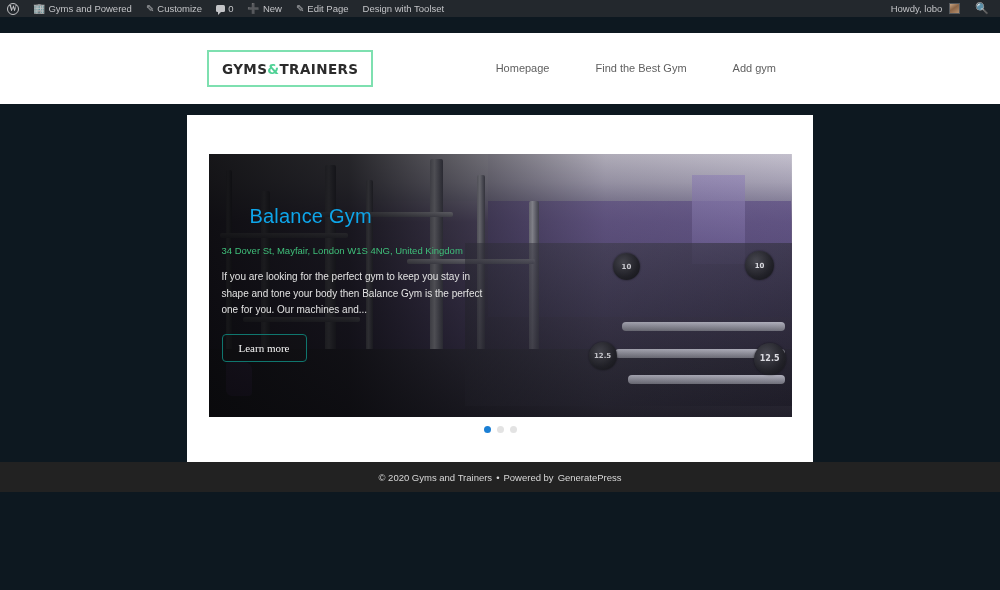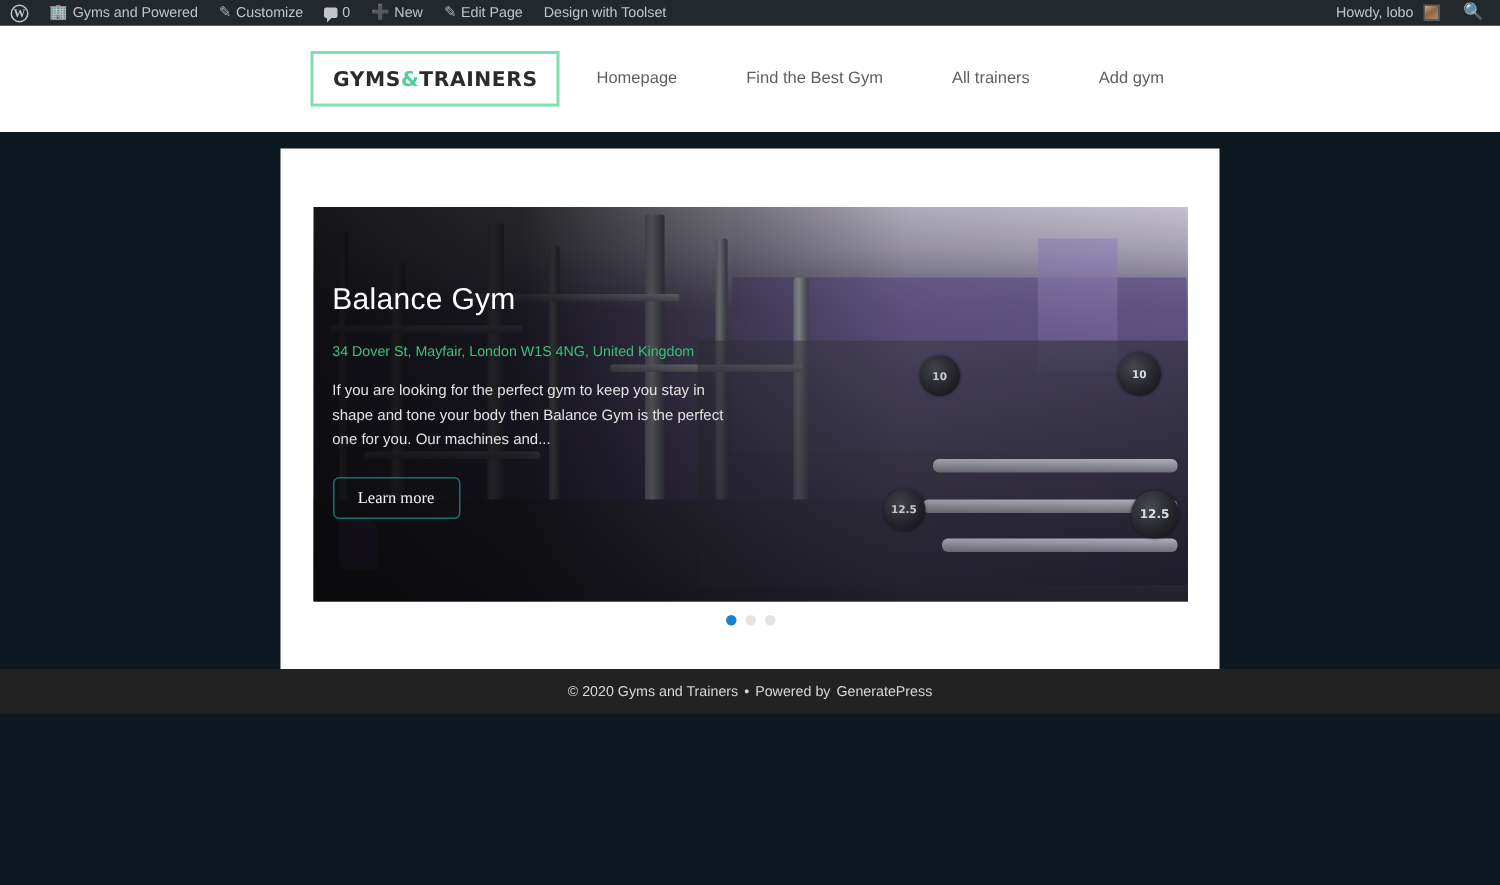--- a/index.html
+++ b/index.html
@@ -46,21 +46,21 @@
   .comment-bub:after {
     content:""; position:absolute; bottom:-3px; left:1.5px;
     border-left:3px solid #c3c4c7; border-bottom:3px solid transparent;
   }
 
   
   .site-header {
     height:71px; background:#fff;
     display:flex; align-items:center;
     padding:0 207px 0 207px;
-    position:relative; z-index:20;
+    position:relative; z-index:20;margin-top:16px;
   }
   .logo-box {
     border:2px solid #7ee0b0;
     padding:9px 13px 8px;
     display:flex; align-items:center;
   }
   .logo-text {
     font-family:"DejaVu Sans", sans-serif;
     font-size:13.5px; font-weight:bold;
     letter-spacing:.4px; color:#2b2b2b;
@@ -164,22 +164,22 @@
     position:absolute; inset:0;
     background:linear-gradient(90deg, rgba(8,8,10,.93) 0%, rgba(10,10,13,.86) 24%, rgba(14,14,18,.5) 48%, rgba(18,18,22,.16) 68%, rgba(20,20,24,.05) 100%);
   }
 
   .slide-inner {
     position:absolute; left:0; top:0; bottom:0;
     padding:50px 0 0 13px; width:72%;
     display:flex; flex-direction:column;
   }
   .slide-title {
-    font-size:20px; color:#ffffff; font-weight:normal;
-    line-height:1.2; margin-bottom:17px; letter-spacing:.2px;
+    font-size:20px; color:#0ea5e9; font-weight:normal;
+    line-height:1.2; margin-bottom:17px; letter-spacing:.2px;margin-left:28px;
   }
   .slide-addr {
     font-size:9.5px; color:#3fbf7a; margin-bottom:12px; line-height:1.3;
   }
   .slide-desc {
     font-size:10px; color:#e2e2e2; line-height:1.65;
     width:267px; margin-bottom:15px;
   }
   .learn-btn {
     display:inline-block; align-self:flex-start;
@@ -254,21 +254,20 @@
     <a class="logo-box">
       <span class="logo-text">
         <span>GYMS</span>
           <span class="logo-amp">&amp;</span>
           <span>TRAINERS</span>
       </span>
     </a>
     <nav class="main-nav">
       <a class="nav-link">Homepage</a>
       <a class="nav-link">Find the Best Gym</a>
-      <a class="nav-link">All trainers</a>
       <a class="nav-link">Add gym</a>
     </nav>
   </header>
 
   <div class="page-body">
     <div class="content-card">
 
       <div class="slider">
         <div class="slide">
 

